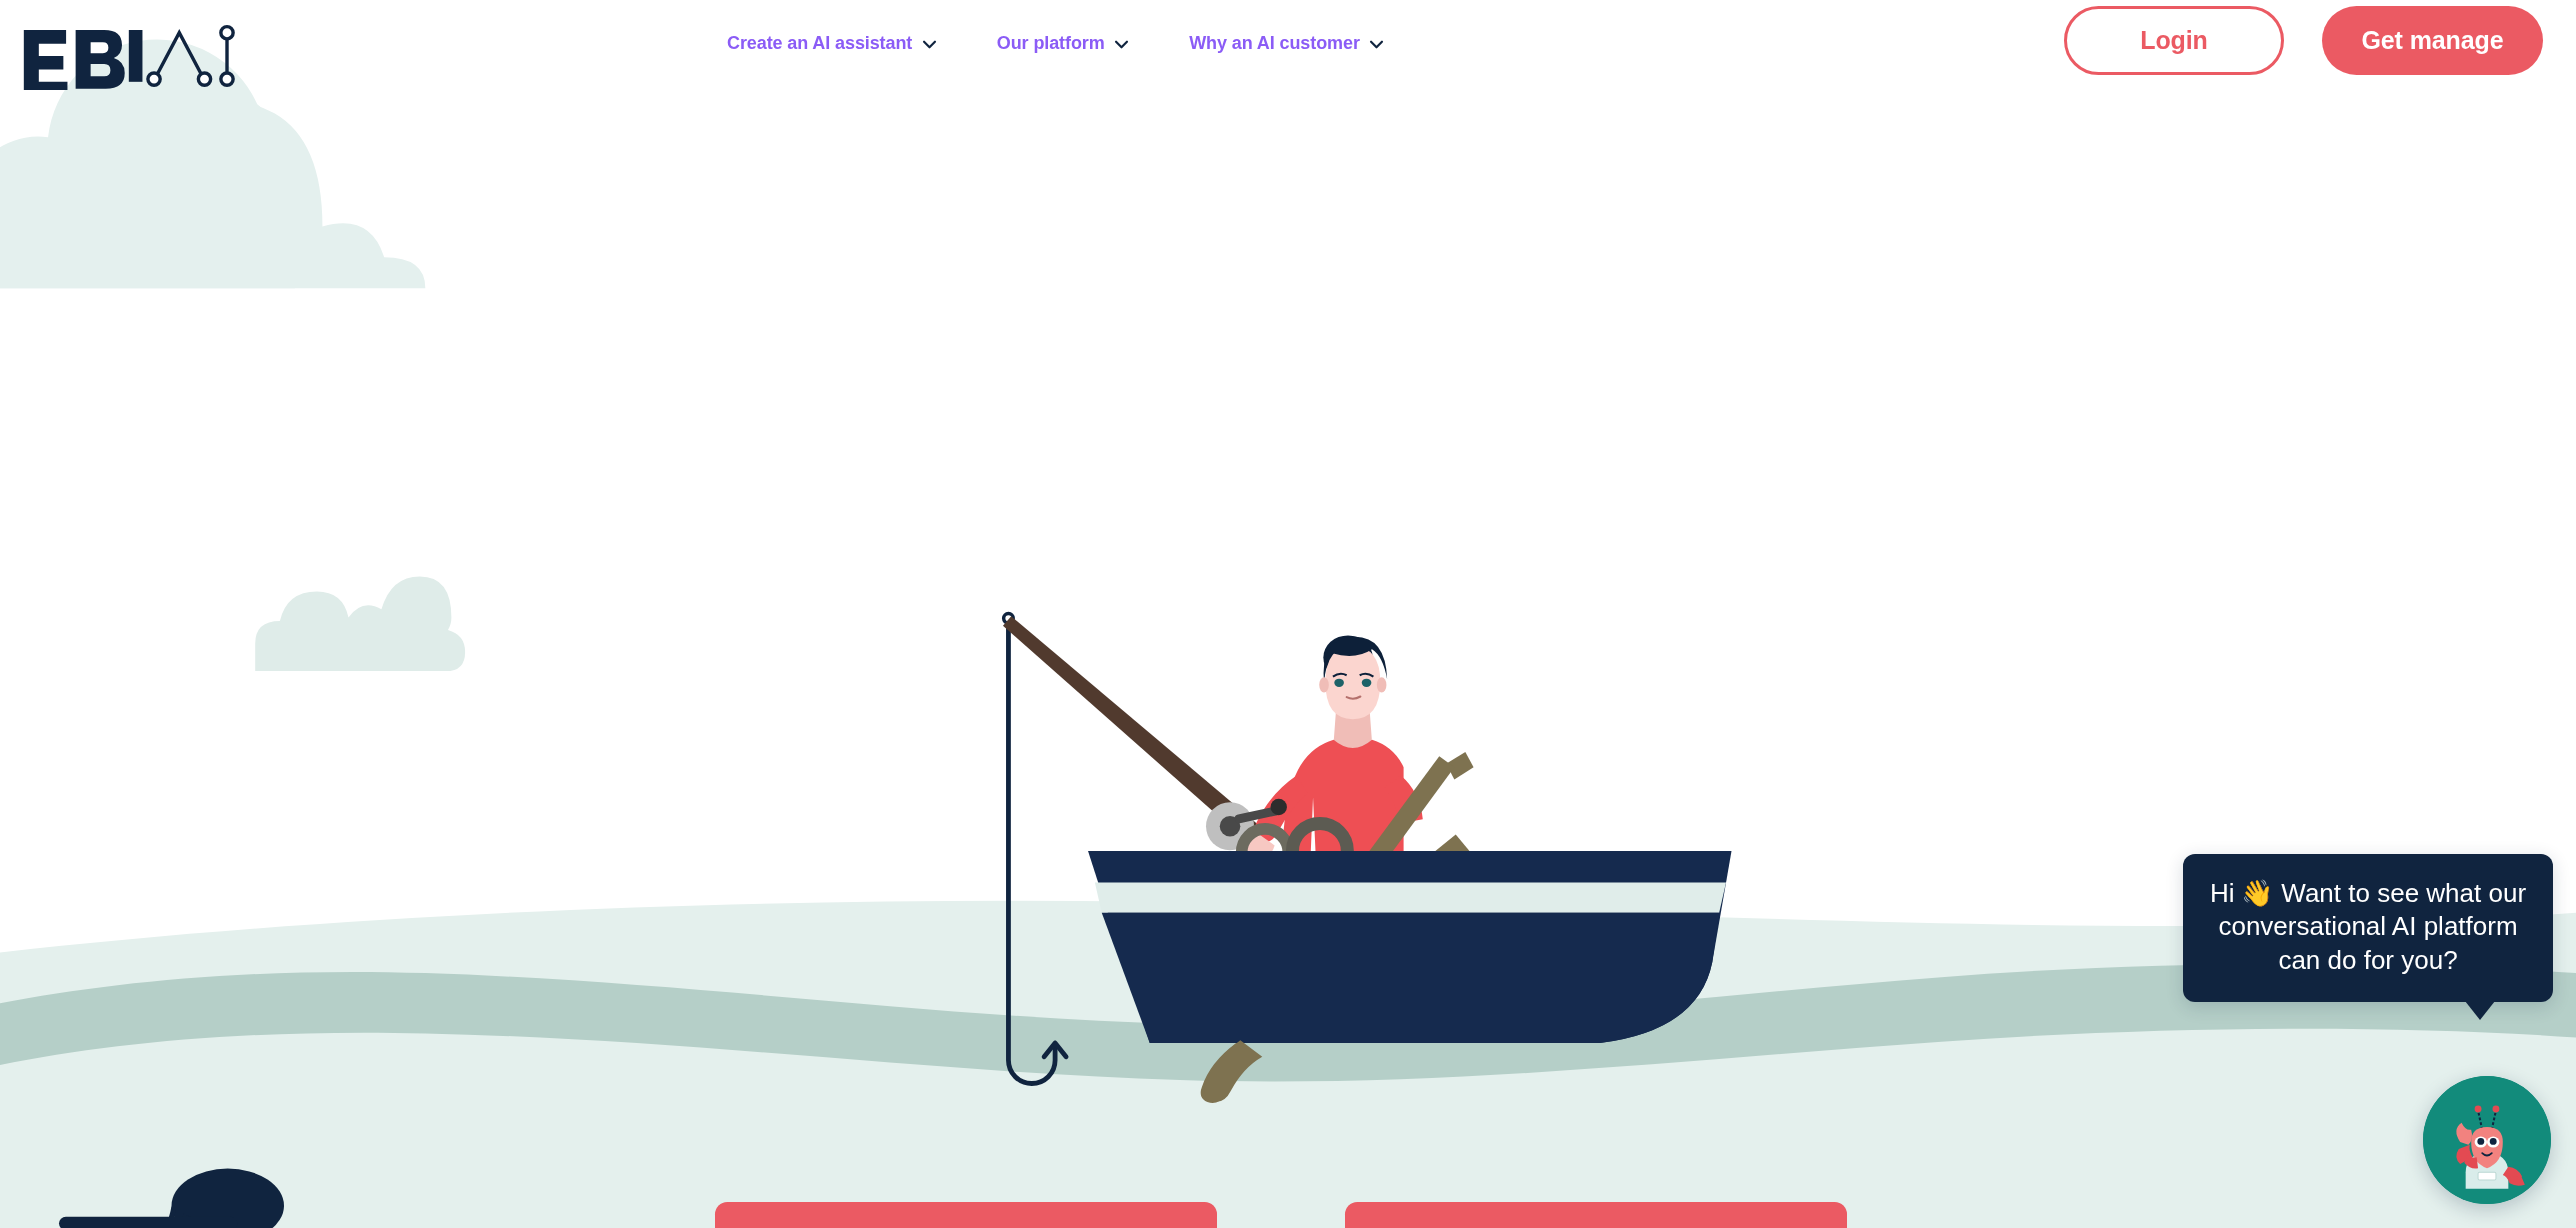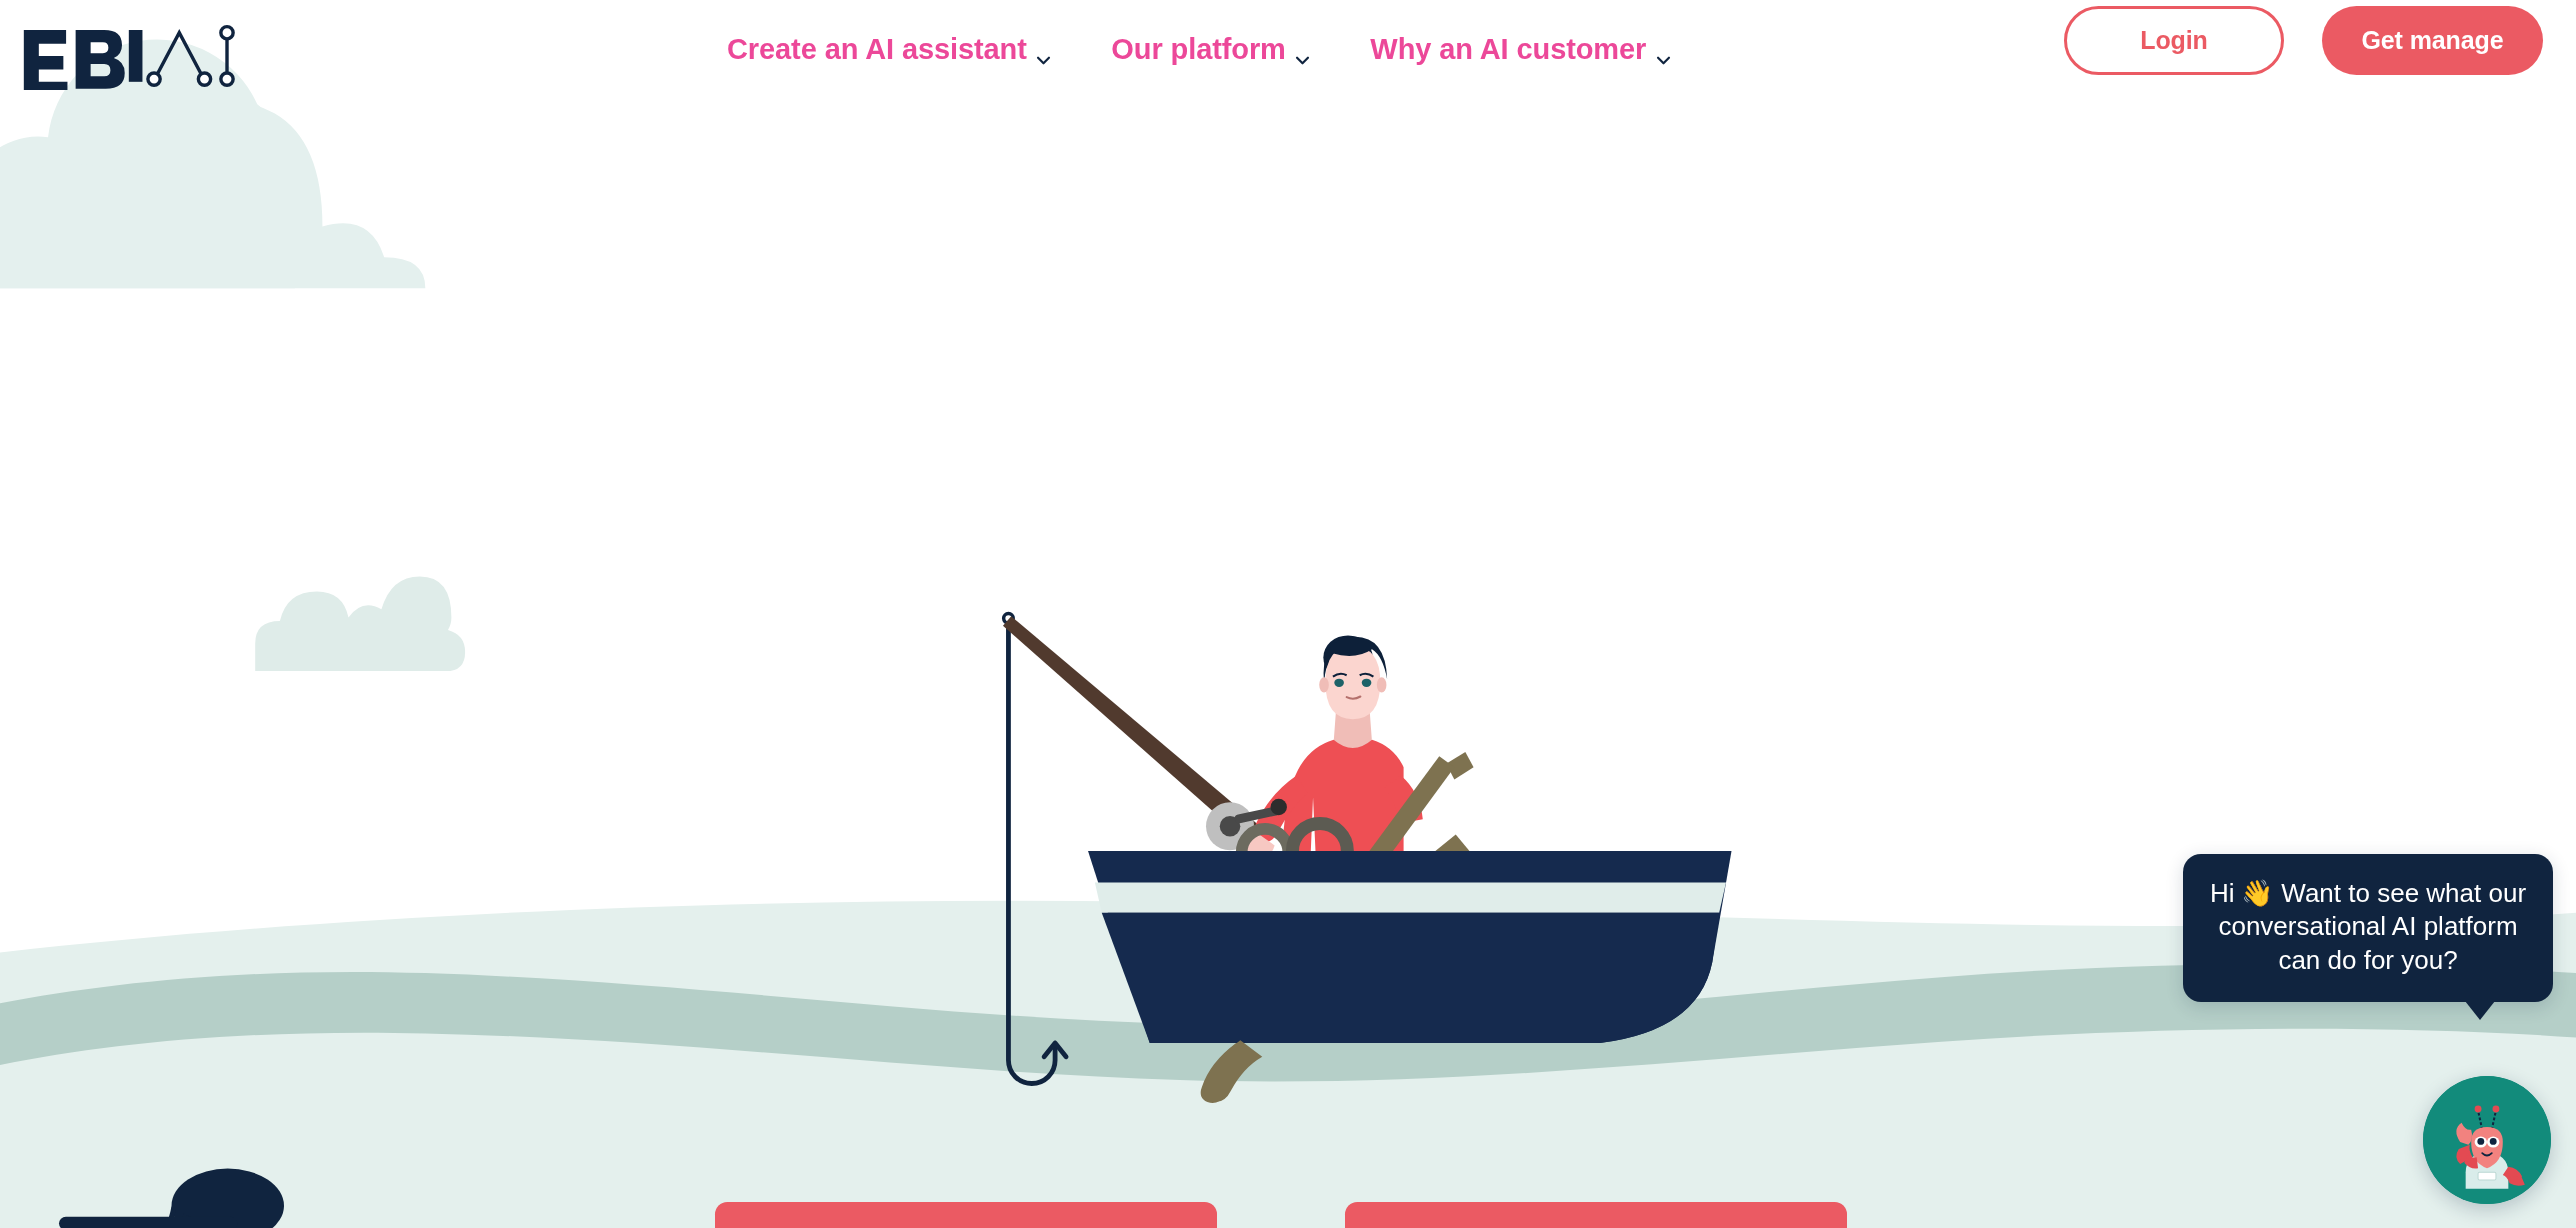--- a/index.html
+++ b/index.html
@@ -54,22 +54,22 @@
     top: 33px;
     display: flex;
     align-items: center;
     gap: 60px;
   }
 
   .nav-item {
     display: flex;
     align-items: center;
     gap: 9.6px;
-    color: #ec4899;
-    font-size: 29px;
+    color: #8b5cf6;
+    font-size: 18px;
     font-weight: 600;
     letter-spacing: -0.1px;
     white-space: nowrap;
     cursor: pointer;
   }
 
   .chev {
     display: inline-block;
     width: 15px;
     height: 15px;
@@ -155,21 +155,21 @@
   }
 
   
   .chat-bubble {
     position: absolute;
     left: 2183px;
     top: 854px;
     width: 370px;
     padding: 23px 23px 25px 23px;
     background: #10243f;
-    border-radius: 18px;
+    border-radius: 12px;
     color: #ffffff;
     font-size: 26px;
     line-height: 1.28;
     text-align: center;
     z-index: 60;
     box-shadow: 0 4.1px 18px rgba(16,36,63,0.16);
   }
 
   .chat-bubble::after {
     content: "";

